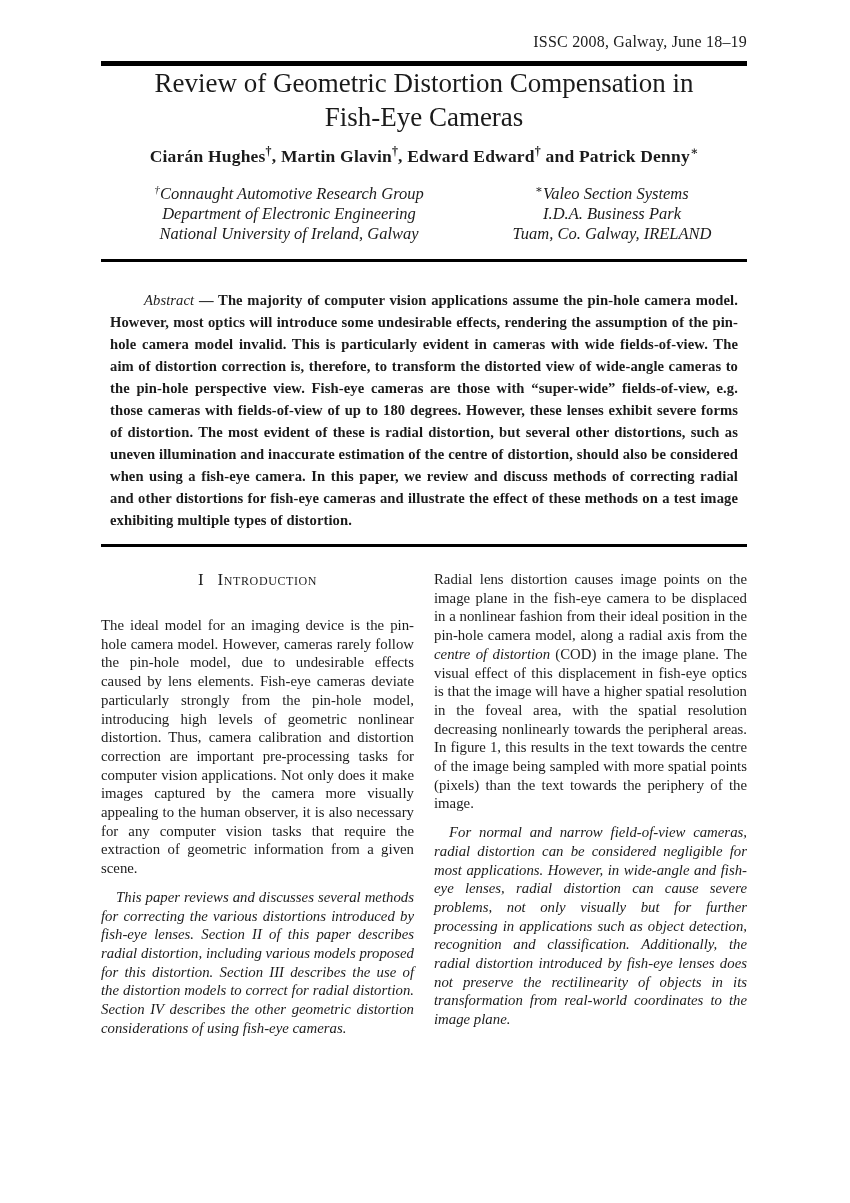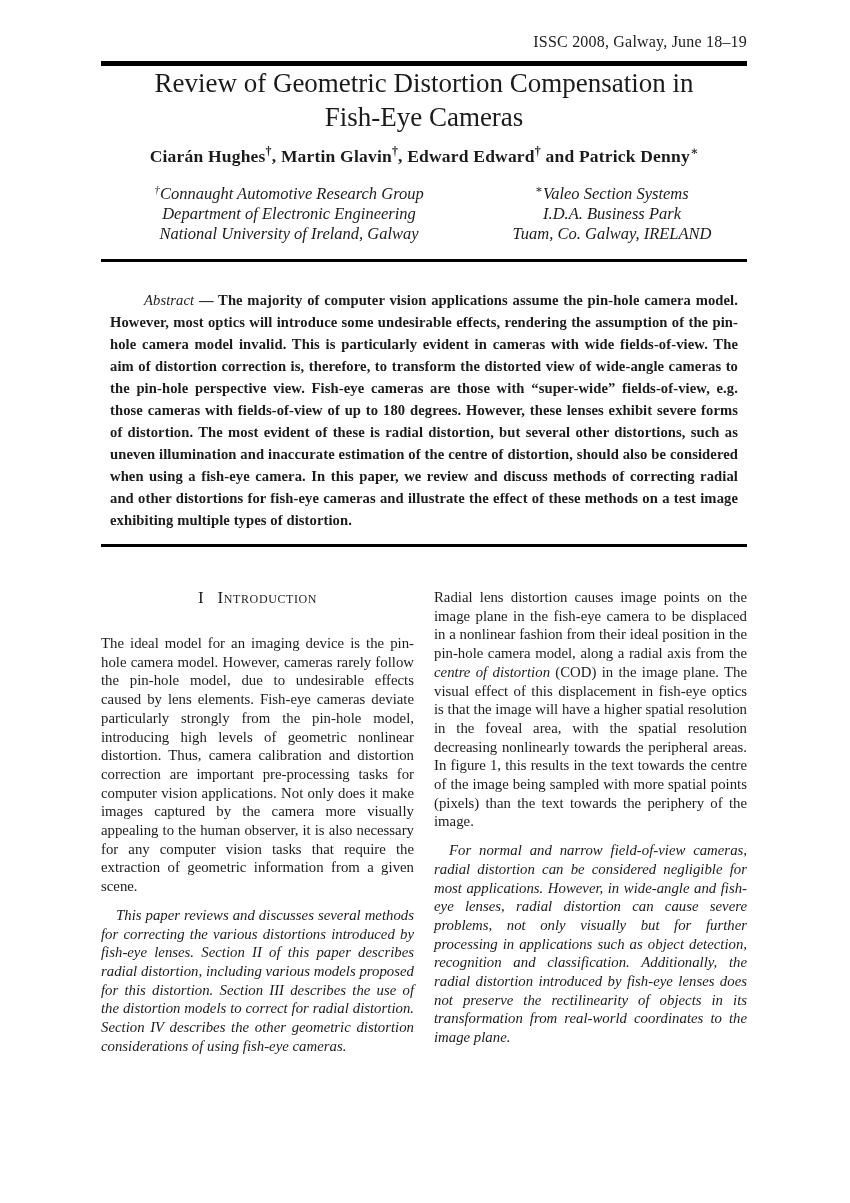--- a/index.html
+++ b/index.html
@@ -54,21 +54,21 @@
     margin: 27px 9px 0 9px;
     font-size: 14.6px;
     line-height: 22px;
     text-align: justify;
     text-indent: 34px;
     font-weight: bold;
     letter-spacing: 0.1px;
     font-family: Liberation Serif, serif;
   }
   .abstract .it { font-weight: normal; }
-  .cols { margin-top: 41px; display: flex; gap: 20px; }
+  .cols { margin-top: 23px; display: flex; gap: 20px; }
   .col { width: 313px; }
   .sec-head { text-align: center; font-size: 17px; margin-bottom: 26px; }
   .sec-num { margin-right: 14px; }
   .sec-title { font-variant: small-caps; letter-spacing: 0.6px; }
   .body-text { font-size: 14.8px; line-height: 18.7px; text-align: justify; }
   .para + .para { margin-top: 10px; text-indent: 15px; font-style: italic; }
   .it { font-style: italic; }
   .bd { font-weight: bold; }
   .sp { vertical-align: super; font-size: 68%; line-height: 0; }
 </style>

